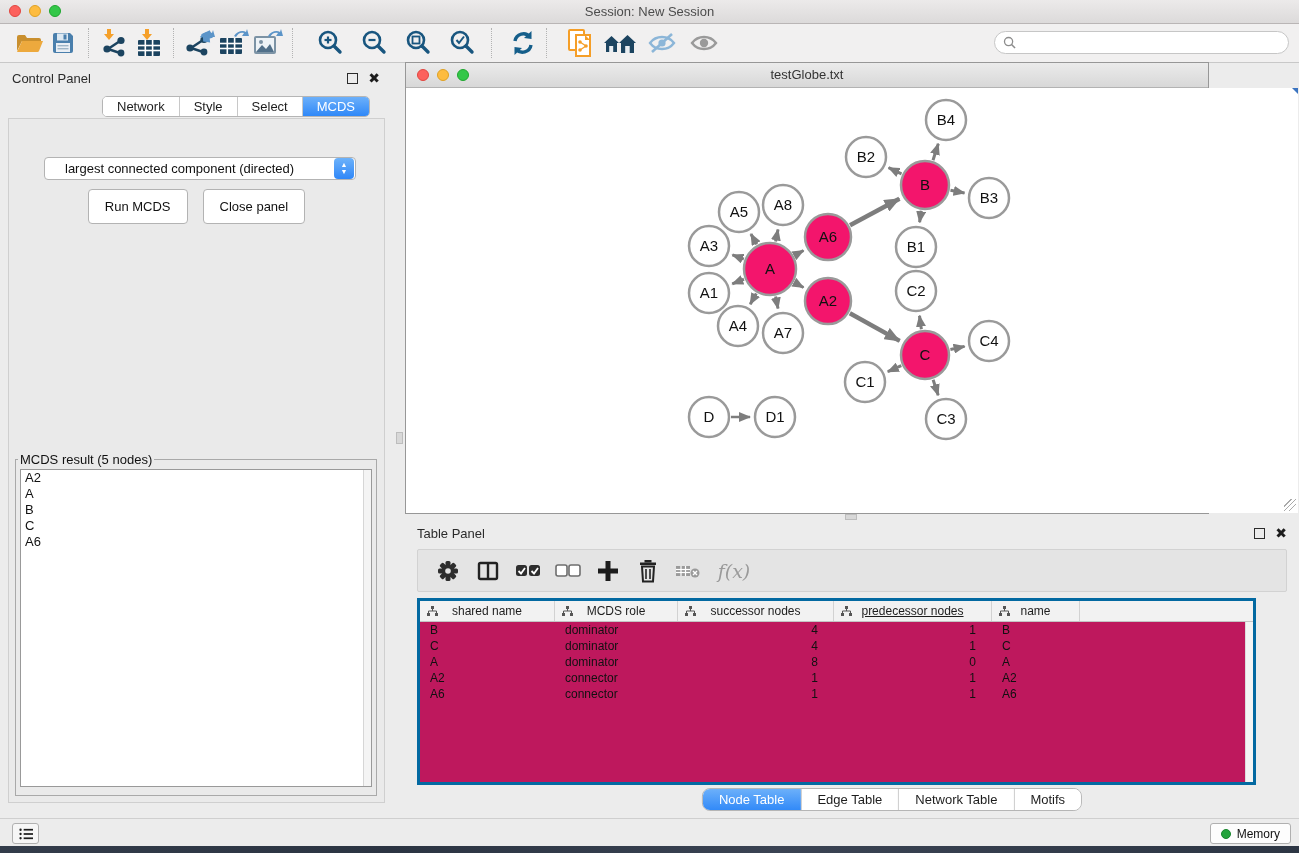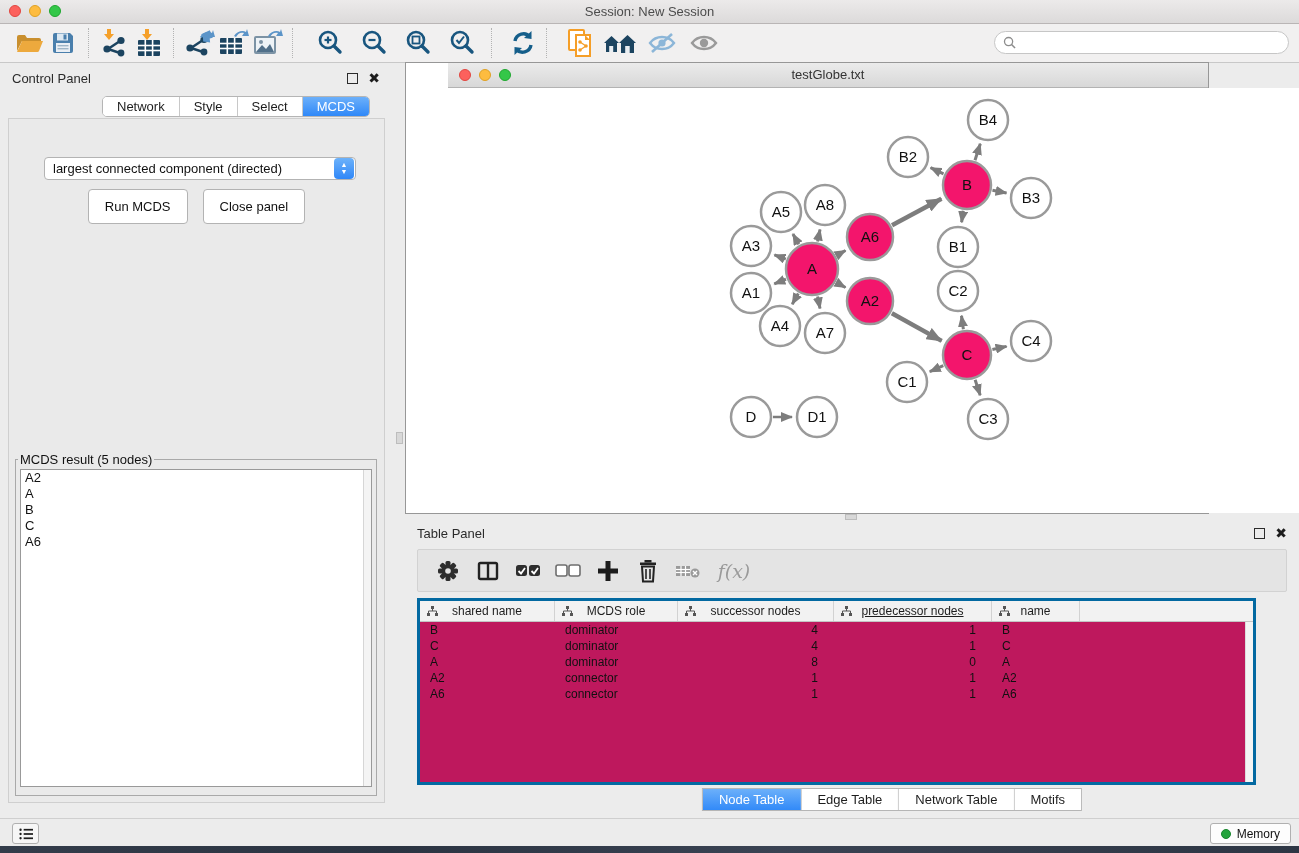--- a/index.html
+++ b/index.html
@@ -38,38 +38,38 @@
   .seg .tab { padding:0 14px; font-size:13px; color:#1d1d1d; line-height:20px; border-right:1px solid #c8c8c8; background:#fff; }
   .seg .tab:last-child{ border-right:none; }
   .seg .tab.active { background:linear-gradient(#6cb0fa,#2f88f8); color:#fff; }
   .cp-tabs { position:absolute; left:50%; transform:translateX(-50%); top:33px; }
 
   .cp-body { position:absolute; left:8px; top:55px; width:377px; height:685px;
     background:#eaeaea; border:1px solid #cfcfcf; }
   .opt-label { text-align:center; margin-top:18px; font-size:13px; color:#1a1a1a; }
   .dropdown { position:absolute; left:35px; top:38px; width:312px; height:23px; background:#fff;
     border:1px solid #b3b3b3; border-radius:4px; display:flex; align-items:center; }
-  .dropdown .val { flex:1; font-size:13px; color:#111; padding-left:8px; white-space:nowrap; }
+  .dropdown .val { flex:1; font-size:13px; color:#111; padding-left:20px; white-space:nowrap; }
   .stepper { width:20px; height:21px; border-radius:4px; background:linear-gradient(#6db2fa,#2f87f8);
     display:flex; flex-direction:column; align-items:center; justify-content:center; gap:1px; margin-right:1px;}
   .stepper span{ color:#fff; font-size:7px; line-height:6px; }
   .btnrow { position:absolute; left:0; top:70px; width:100%; display:flex; justify-content:center; gap:15px; }
   .pbtn { height:35px; background:#fff; border:1px solid #b3b3b3; border-radius:4px;
     font-size:13px; color:#111; padding:0 16px; line-height:21px; }
 
   fieldset.result { position:absolute; left:6px; top:333px; width:362px; height:344px;
     border:1px solid #a9a9a9; }
   fieldset.result legend { font-size:13px; color:#111; padding:0 2px; margin-left:2px;}
   .listbox { position:relative; margin:2px 4px 4px 4px; height:318px; background:#fff; border:1px solid #999; }
   .listbox .item { font-size:13px; color:#111; padding:0 0 0 4px; height:16px; line-height:16px; }
   .vscroll { position:absolute; right:0; top:0; bottom:0; width:8px; background:#f4f4f4; border-left:1px solid #d6d6d6; }
 
   
   .net-window { left:405px; top:62px; width:804px; height:452px; background:#fff;
-    border:1px solid #979797;padding-left:42px; }
+    border:1px solid #979797; }
   .net-titlebar { height:25px; background:linear-gradient(#ebebeb,#d8d8d8); border-bottom:1px solid #b3b3b3; position:relative;}
   .net-titlebar .traffic{ left:11px; top:6px; }
   .net-title { text-align:center; font-size:13px; color:#333; line-height:24px;}
   .net-canvas { position:relative; width:892px; height:425px; background:#fff; }
   .grip { position:absolute; right:2px; bottom:2px; width:12px; height:12px;
     background:
       linear-gradient(135deg, transparent 48%, #aaa 48%, #aaa 54%, transparent 54%),
       linear-gradient(135deg, transparent 68%, #aaa 68%, #aaa 74%, transparent 74%),
       linear-gradient(135deg, transparent 28%, #aaa 28%, #aaa 34%, transparent 34%); }
   .corner-mark{ position:absolute; right:0; top:0; width:0; height:0;
@@ -91,21 +91,21 @@
   .th { position:relative; border-right:1px solid #d2d2d2; font-size:12px; color:#1d1d1d;
     display:flex; align-items:center; justify-content:center; }
   .th svg { position:absolute; left:7px; top:5px; }
   .trow { display:flex; height:16px; }
   .td { font-size:12px; color:#111; line-height:16px; white-space:nowrap; }
   .td.l { padding-left:10px; } .td.r { text-align:right; padding-right:16px; }
   .tablescroll { position:absolute; right:0; top:21px; bottom:0; width:8px; background:#f4f4f4; border-left:1px solid #dcdcdc;}
 
   .tp-tabs { position:absolute; left:50%; transform:translateX(-50%); top:268px; }
   .tp-tabs .tab{ padding:0 16px; line-height:21px; height:22px;}
-  .tp-tabs.seg{ height:23px; border-radius:0;}
+  .tp-tabs.seg{ height:23px; border-radius:8px;}
 
   
   .statusbar { left:0; top:818px; width:1299px; height:28px; background:#ececec; border-top:1px solid #cfcfcf; }
   .menu-btn { position:absolute; left:12px; top:4px; width:27px; height:21px; background:#f6f6f6;
     border:1px solid #b0b0b0; border-radius:3px; display:flex; align-items:center; justify-content:center;}
   .mem-btn { position:absolute; right:8px; top:4px; height:21px; background:#fdfdfd; border:1px solid #b0b0b0;
     border-radius:3px; display:flex; align-items:center; gap:6px; padding:0 10px; font-size:12px; color:#111;}
   .mem-dot { width:10px; height:10px; border-radius:50%; background:#23a33c; border:1px solid #18862d;}
   .bottom-strip { left:0; top:846px; width:1299px; height:7px;
     background:linear-gradient(90deg,#333c4a,#2b3442 30%,#3a4353 60%,#2d3644); }

